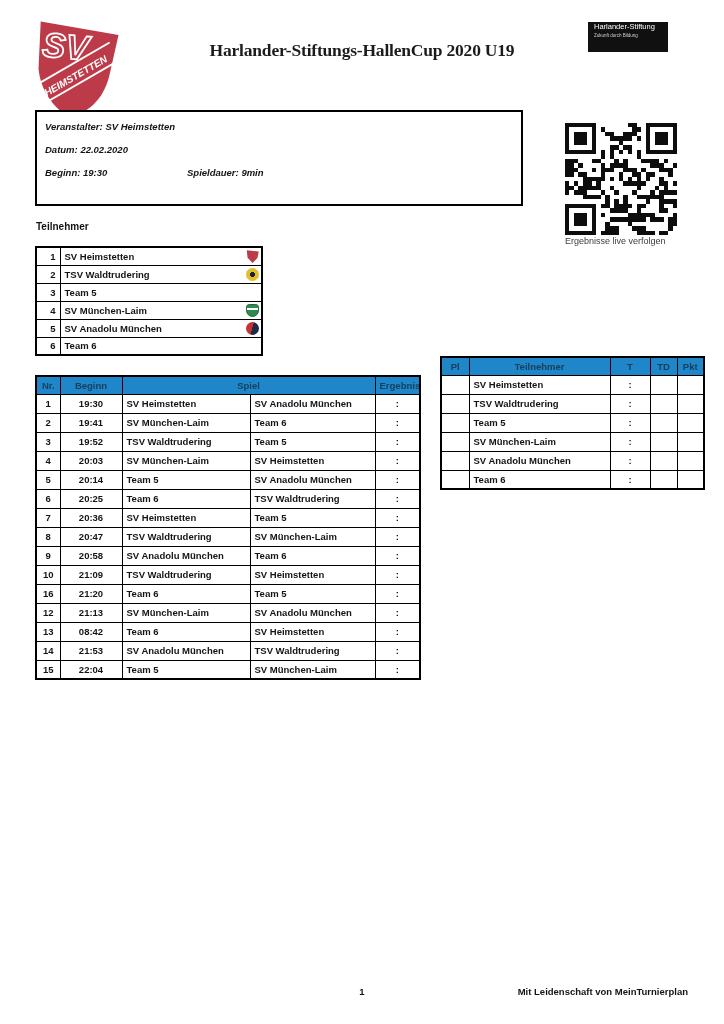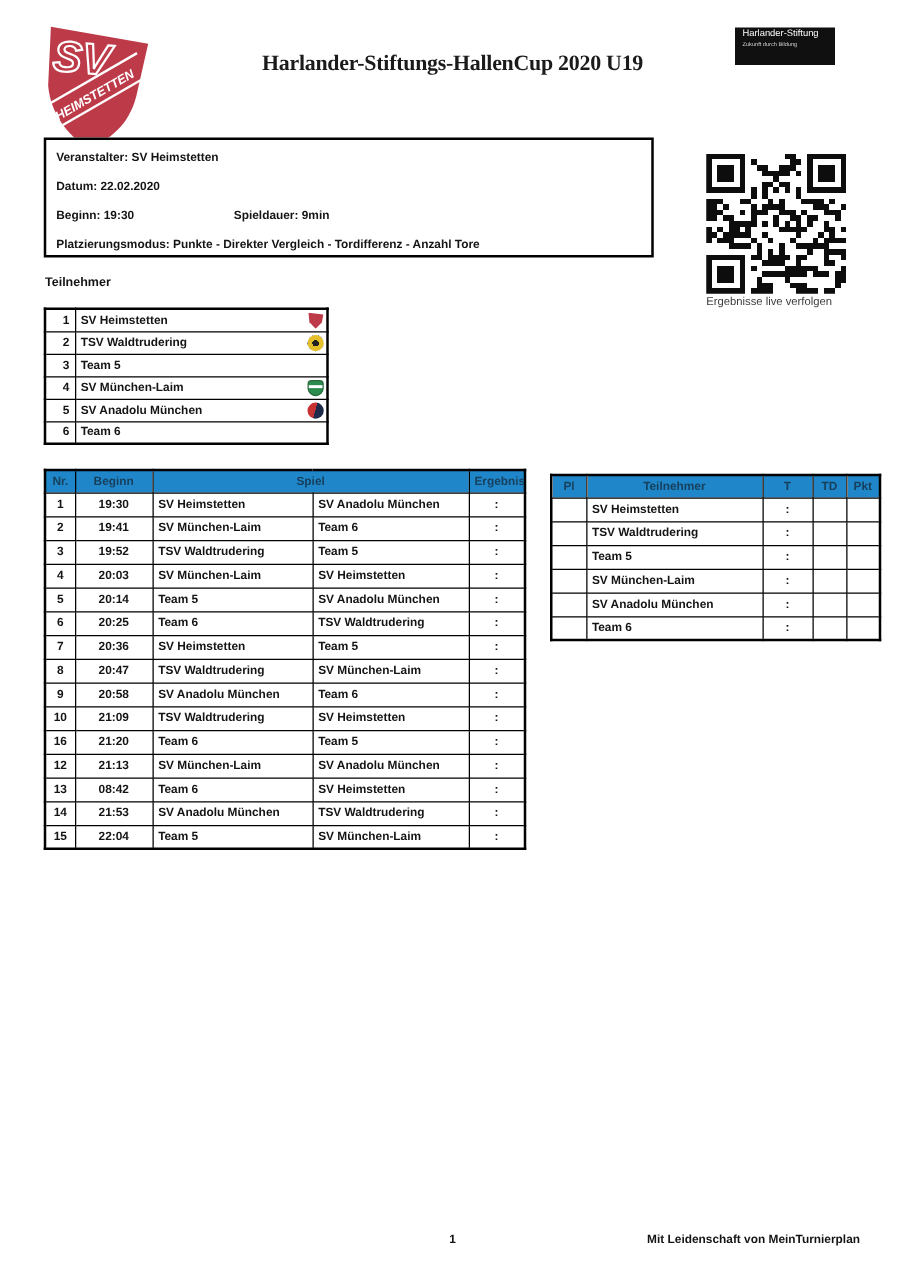--- a/index.html
+++ b/index.html
@@ -22,21 +22,21 @@
     color:#fff; padding:0 6px 3px 6px;
   }
   .sponsor-badge .l1 { font-size:7.5px; font-weight:400; white-space:nowrap; }
   .sponsor-badge .l2 { font-size:4.5px; color:#cfcfcf; margin-top:2px; white-space:nowrap; }
 
   
   .info-box {
     left:35px; top:110px; width:488px; height:96px;
     border:2px solid #000; font-size:9.5px; background:#fff;
   }
-  .info-line { position:absolute; left:8px; right:0; white-space:nowrap; }
+  .info-line { position:absolute; left:8px; right:0; white-space:nowrap;font-style:italic; }
   .info-line .lbl { font-weight:700; }
   .info-line .val { font-weight:700; }
   .il-1 { top:9px; }
   .il-2 { top:32px; }
   .il-3 { top:55px; }
   .il-4 { top:78px; }
   .col2 { position:absolute; left:142px; top:0; white-space:nowrap; }
 
   
   .qr-wrap { left:565px; top:123px; width:112px; height:112px; }
@@ -59,21 +59,21 @@
   .participants-tbl td { height:18px; }
   .name-cell { position:relative; padding-right:20px; }
 
   .logo-badge { position:absolute; right:2px; top:2px; width:13px; height:13px; display:inline-block; }
   .logo-heimstetten { background:var(--logo-red,#bd3a49); clip-path:polygon(6% 2%, 98% 12%, 88% 62%, 50% 100%, 12% 60%); }
   .logo-waldtrudering { border-radius:50%; background:radial-gradient(circle,#222 0 28%, #e3bf2a 28% 70%, #2b2b2b 70% 100%); }
   .logo-laim { border-radius:25% 25% 50% 50%; border:1px solid #26693c; background:linear-gradient(180deg,#2e8b4f 0 28%,#ffffff 28% 50%,#2e8b4f 50% 100%); }
   .logo-anadolu { border-radius:50%; background:linear-gradient(105deg,#c63232 0 48%, #1d2a4a 48% 100%); }
 
   .schedule-tbl { left:35px; top:375px; width:384px; }
-  .standings-tbl { left:440px; top:379px; width:263px;border-radius:21px; }
+  .standings-tbl { left:440px; top:356px; width:263px;border-radius:21px; }
 
   
   .footer-page { left:0; right:0; top:986px; text-align:center; font-size:9.5px; font-weight:700; }
   .footer-credit { right:36px; top:986px; font-size:9.5px; font-weight:700; }
 </style>
 </head>
 <body>
 
 <div class="abs club-logo">
   <svg viewBox="0 0 100 112" style="transform:rotate(5deg);">
@@ -103,24 +103,20 @@
     <span class="lbl">Datum:</span>
     <span class="val">22.02.2020</span>
   </div>
   <div class="info-line il-3">
     <span class="lbl">Beginn:</span>
     <span class="val">19:30</span>
     <span class="col2">
       <span class="lbl">Spieldauer:</span>
       <span class="val">9min</span>
     </span>
-  </div>
-  <div class="info-line il-4">
-    <span class="lbl">Platzierungsmodus:</span>
-    <span class="val">Punkte - Direkter Vergleich - Tordifferenz - Anzahl Tore</span>
   </div>
 </div>
 
 <div class="abs qr-wrap">
   <svg id="qr-svg" viewBox="0 0 25 25" shape-rendering="crispEdges" fill="#0d0d0d">
       <rect x="0" y="0" width="1" height="1"></rect>
       <rect x="1" y="0" width="1" height="1"></rect>
       <rect x="2" y="0" width="1" height="1"></rect>
       <rect x="3" y="0" width="1" height="1"></rect>
       <rect x="4" y="0" width="1" height="1"></rect>

